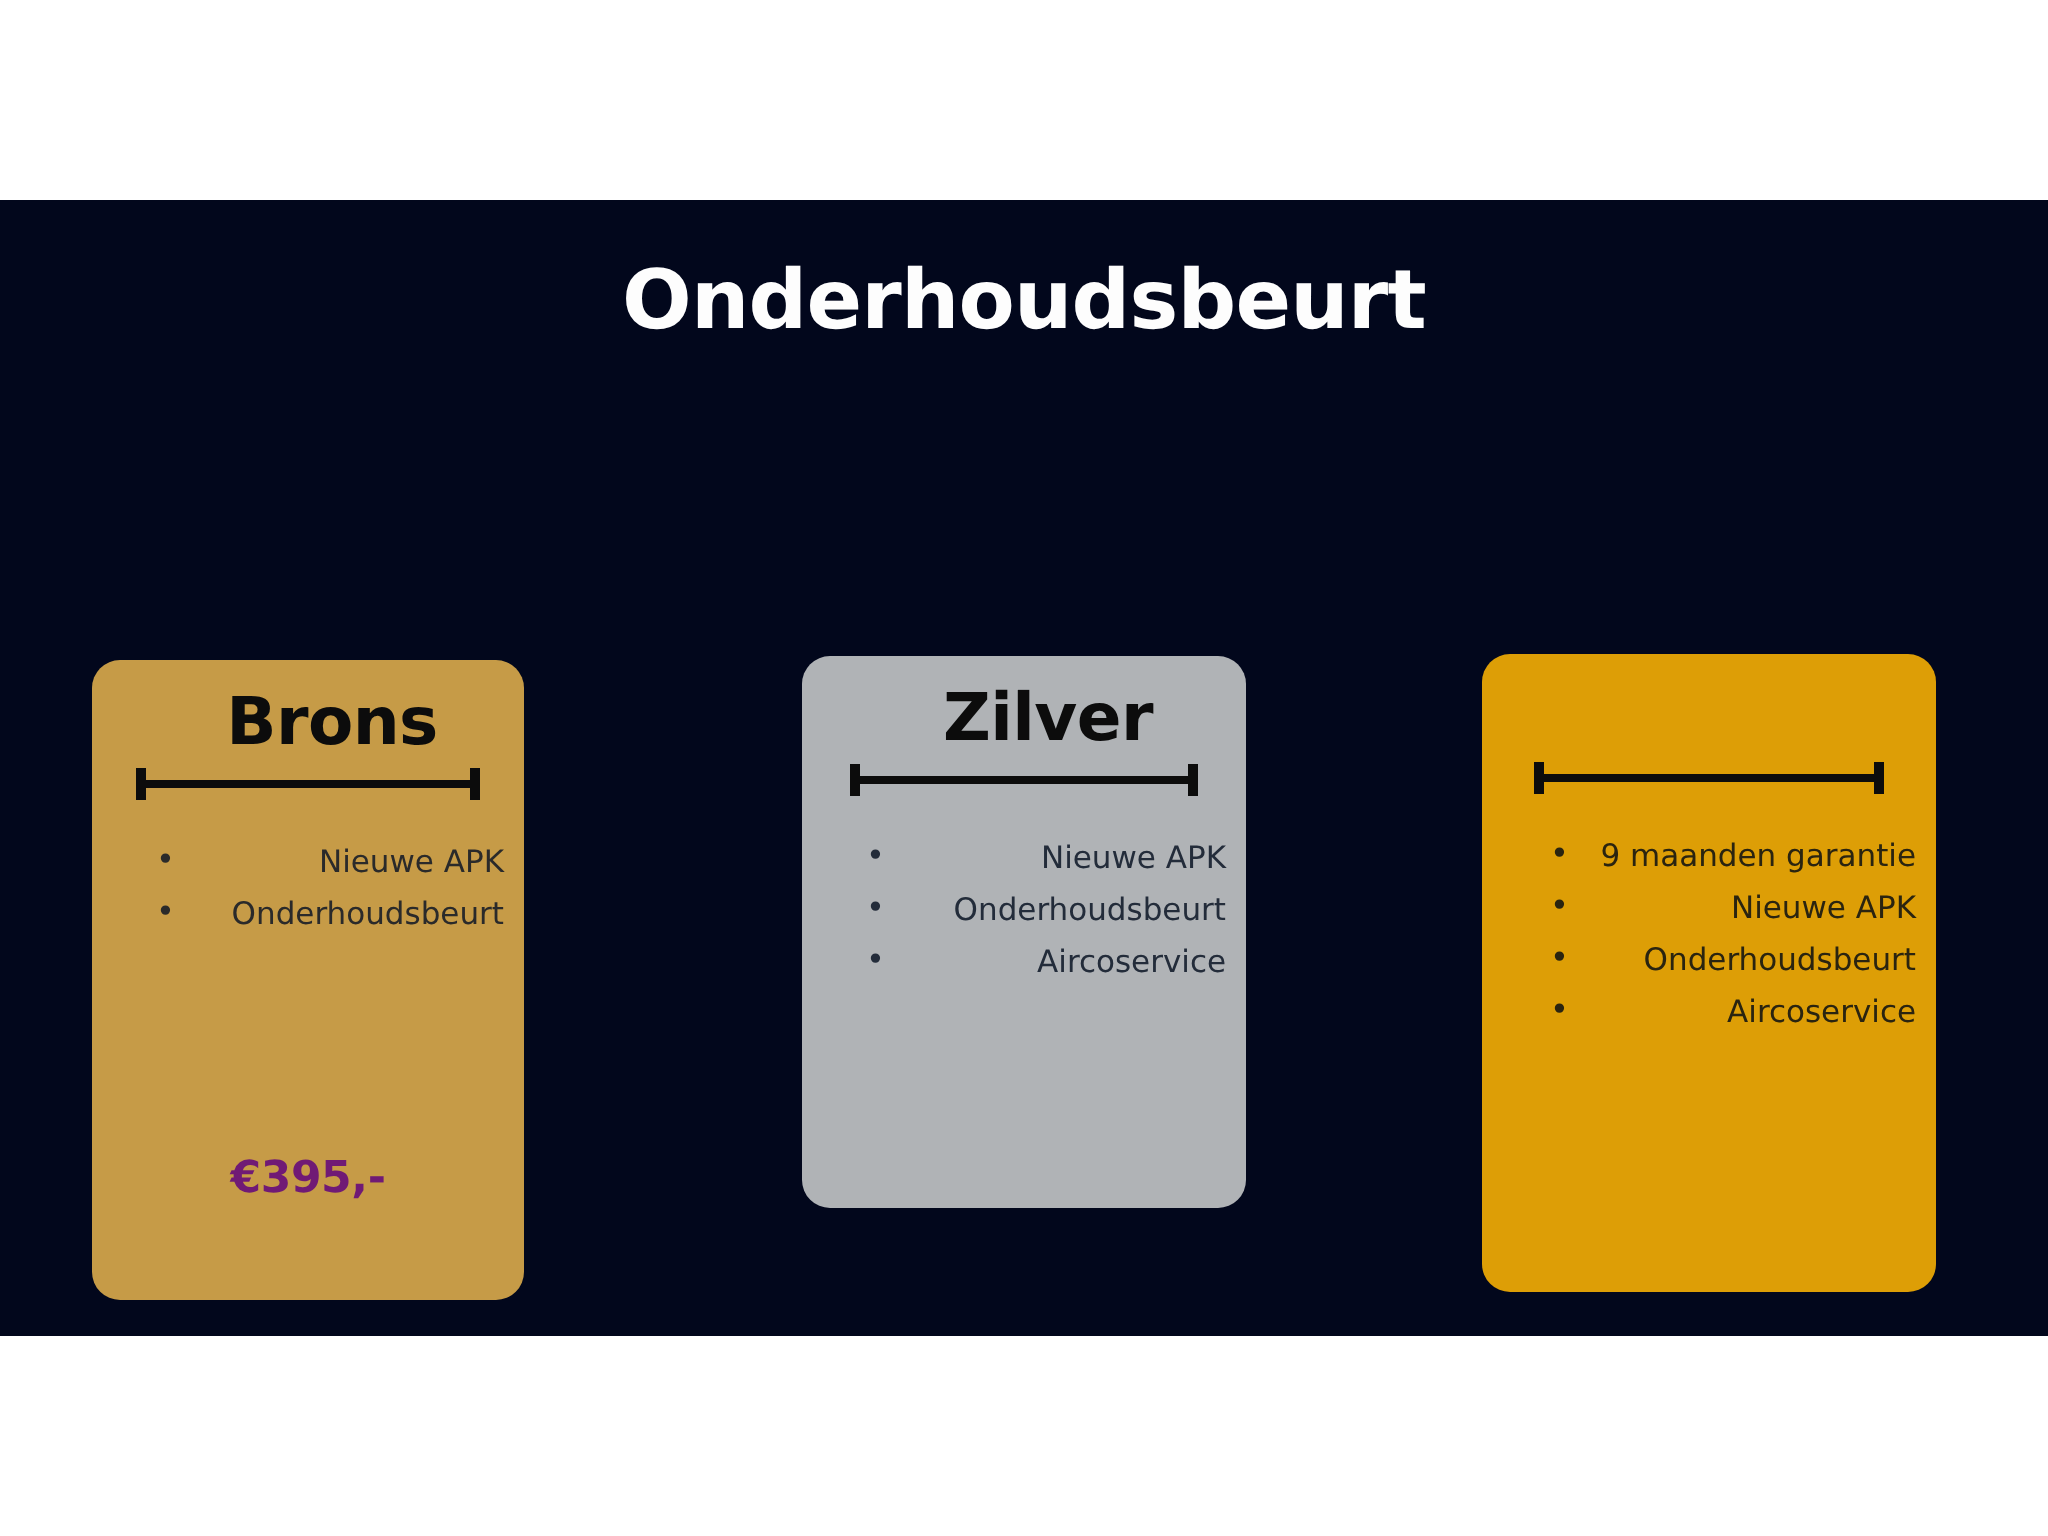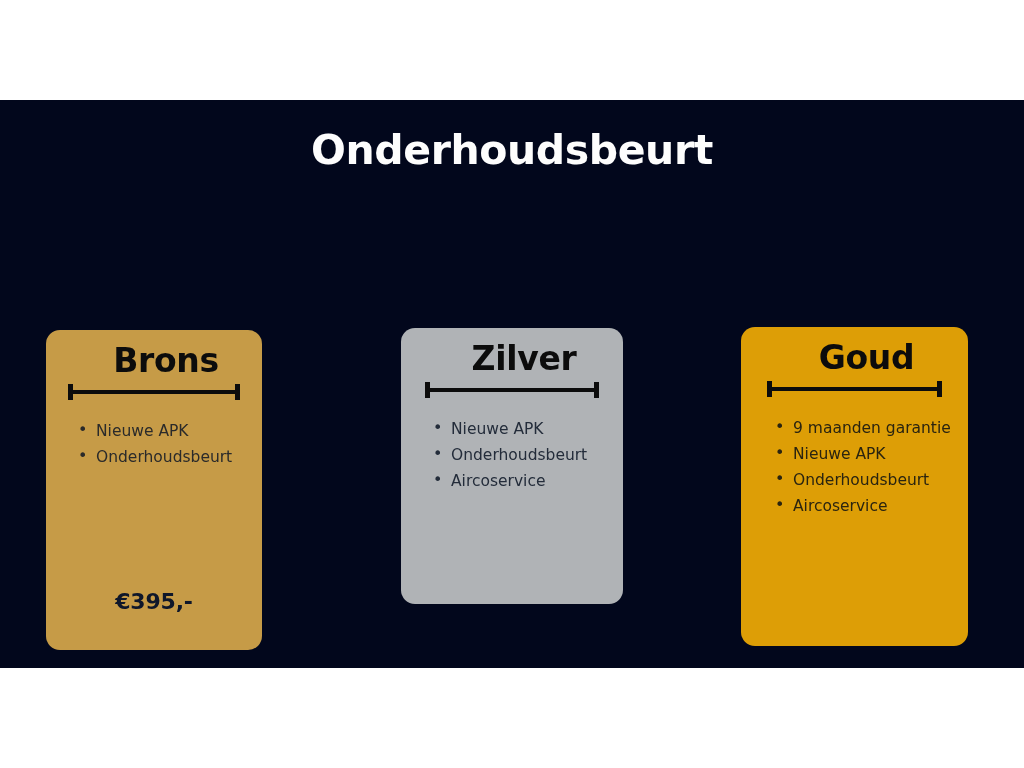--- a/index.html
+++ b/index.html
@@ -97,20 +97,21 @@
   .divider .cap-l { left: 0; }
   .divider .cap-r { right: 0; }
 
   
   .features {
     position: absolute;
     top: 88px;
     margin: 0;
     padding: 0;
     list-style: none;
+    text-align: right;
   }
   .card-bronze .features { left: 28px; right: 10px; }
   .card-silver .features { left: 28px; right: 10px; }
   .card-gold   .features { left: 30px; right: 10px; }
   .features li {
     position: relative;
     padding-left: 22px;
     font-size: 15.5px;
     line-height: 1.68;
     color: #2a2a2a;
@@ -123,26 +124,26 @@
     position: absolute;
     left: 4px;
     top: -1px;
     font-size: 16px;
     line-height: 1.68;
   }
 
   .price {
     position: absolute;
     left: 0;
-    bottom: 36px;
+    bottom: 48px;
     width: 100%;
     text-align: center;
     font-size: 22px;
     font-weight: 700;
-    color: #0f172a;
+    color: #701a75;
     letter-spacing: -0.2px;
   }
 
   
   #notes {
     position: absolute;
     left: 0;
     top: 588px;
     width: 1024px;
     text-align: center;
@@ -199,21 +200,20 @@
 
       <ul class="features">
         <li>Nieuwe APK</li>
         <li>Onderhoudsbeurt</li>
         <li>Aircoservice</li>
       </ul>
 
     </div>
 
     <div class="card card-gold">
-      <div class="card-title">Goud</div>
 
       <div class="divider">
         <span class="cap cap-l"></span>
         <span class="bar"></span>
         <span class="cap cap-r"></span>
       </div>
 
       <ul class="features">
         <li>9 maanden garantie</li>
         <li>Nieuwe APK</li>

